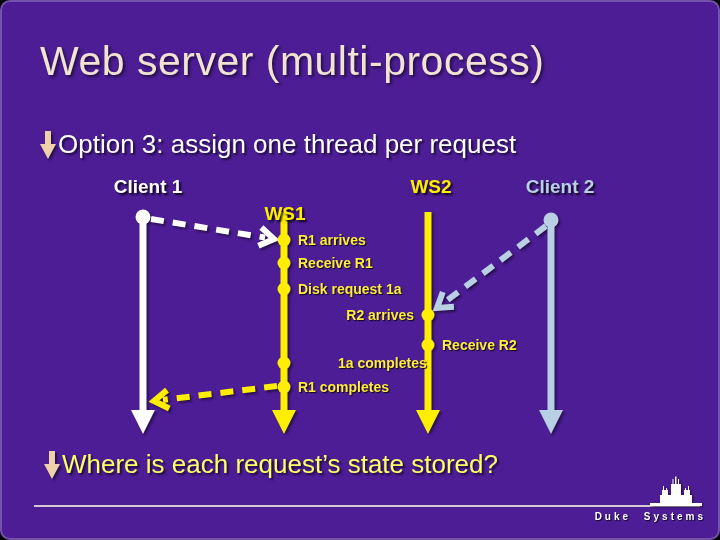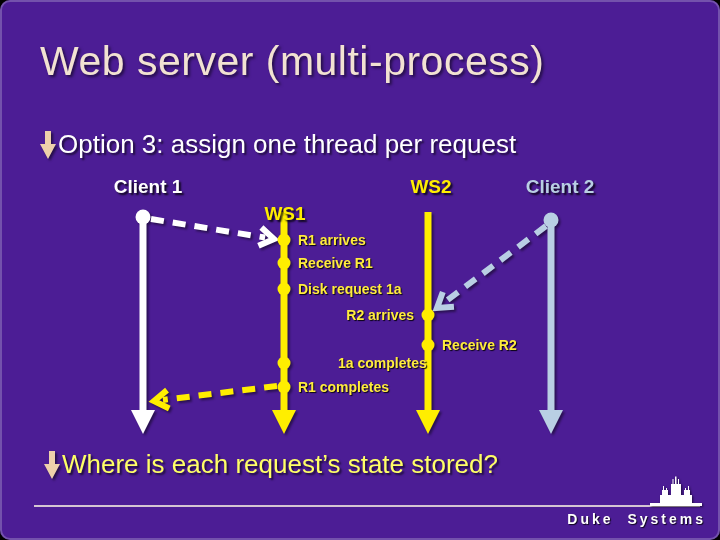--- a/index.html
+++ b/index.html
@@ -33,21 +33,21 @@
   }
   .event-label{
     position:absolute;transform:translateY(-50%);
     font-weight:bold;font-size:14px;color:#ffec3d;white-space:nowrap;
     text-shadow:1px 1px 1px rgba(0,0,0,.9);
   }
   #footer-line{position:absolute;left:34px;top:505px;width:666px;height:2px;background:#d5c6d2;}
   #chapel{position:absolute;left:650px;top:476px;filter:drop-shadow(1px 1px 1px rgba(0,0,0,.6));}
   #brand{
     position:absolute;right:14px;top:511px;
-    font-size:14px;font-weight:bold;color:#ffffff;
+    font-size:10px;font-weight:bold;color:#ffffff;
     letter-spacing:3px;word-spacing:7px;white-space:nowrap;
     text-shadow:1px 1px 1px rgba(0,0,0,.8);
   }
 </style>
 </head>
 <body>
 
 <div id="slide">
 
   <div id="title">Web server (multi-process)</div>

